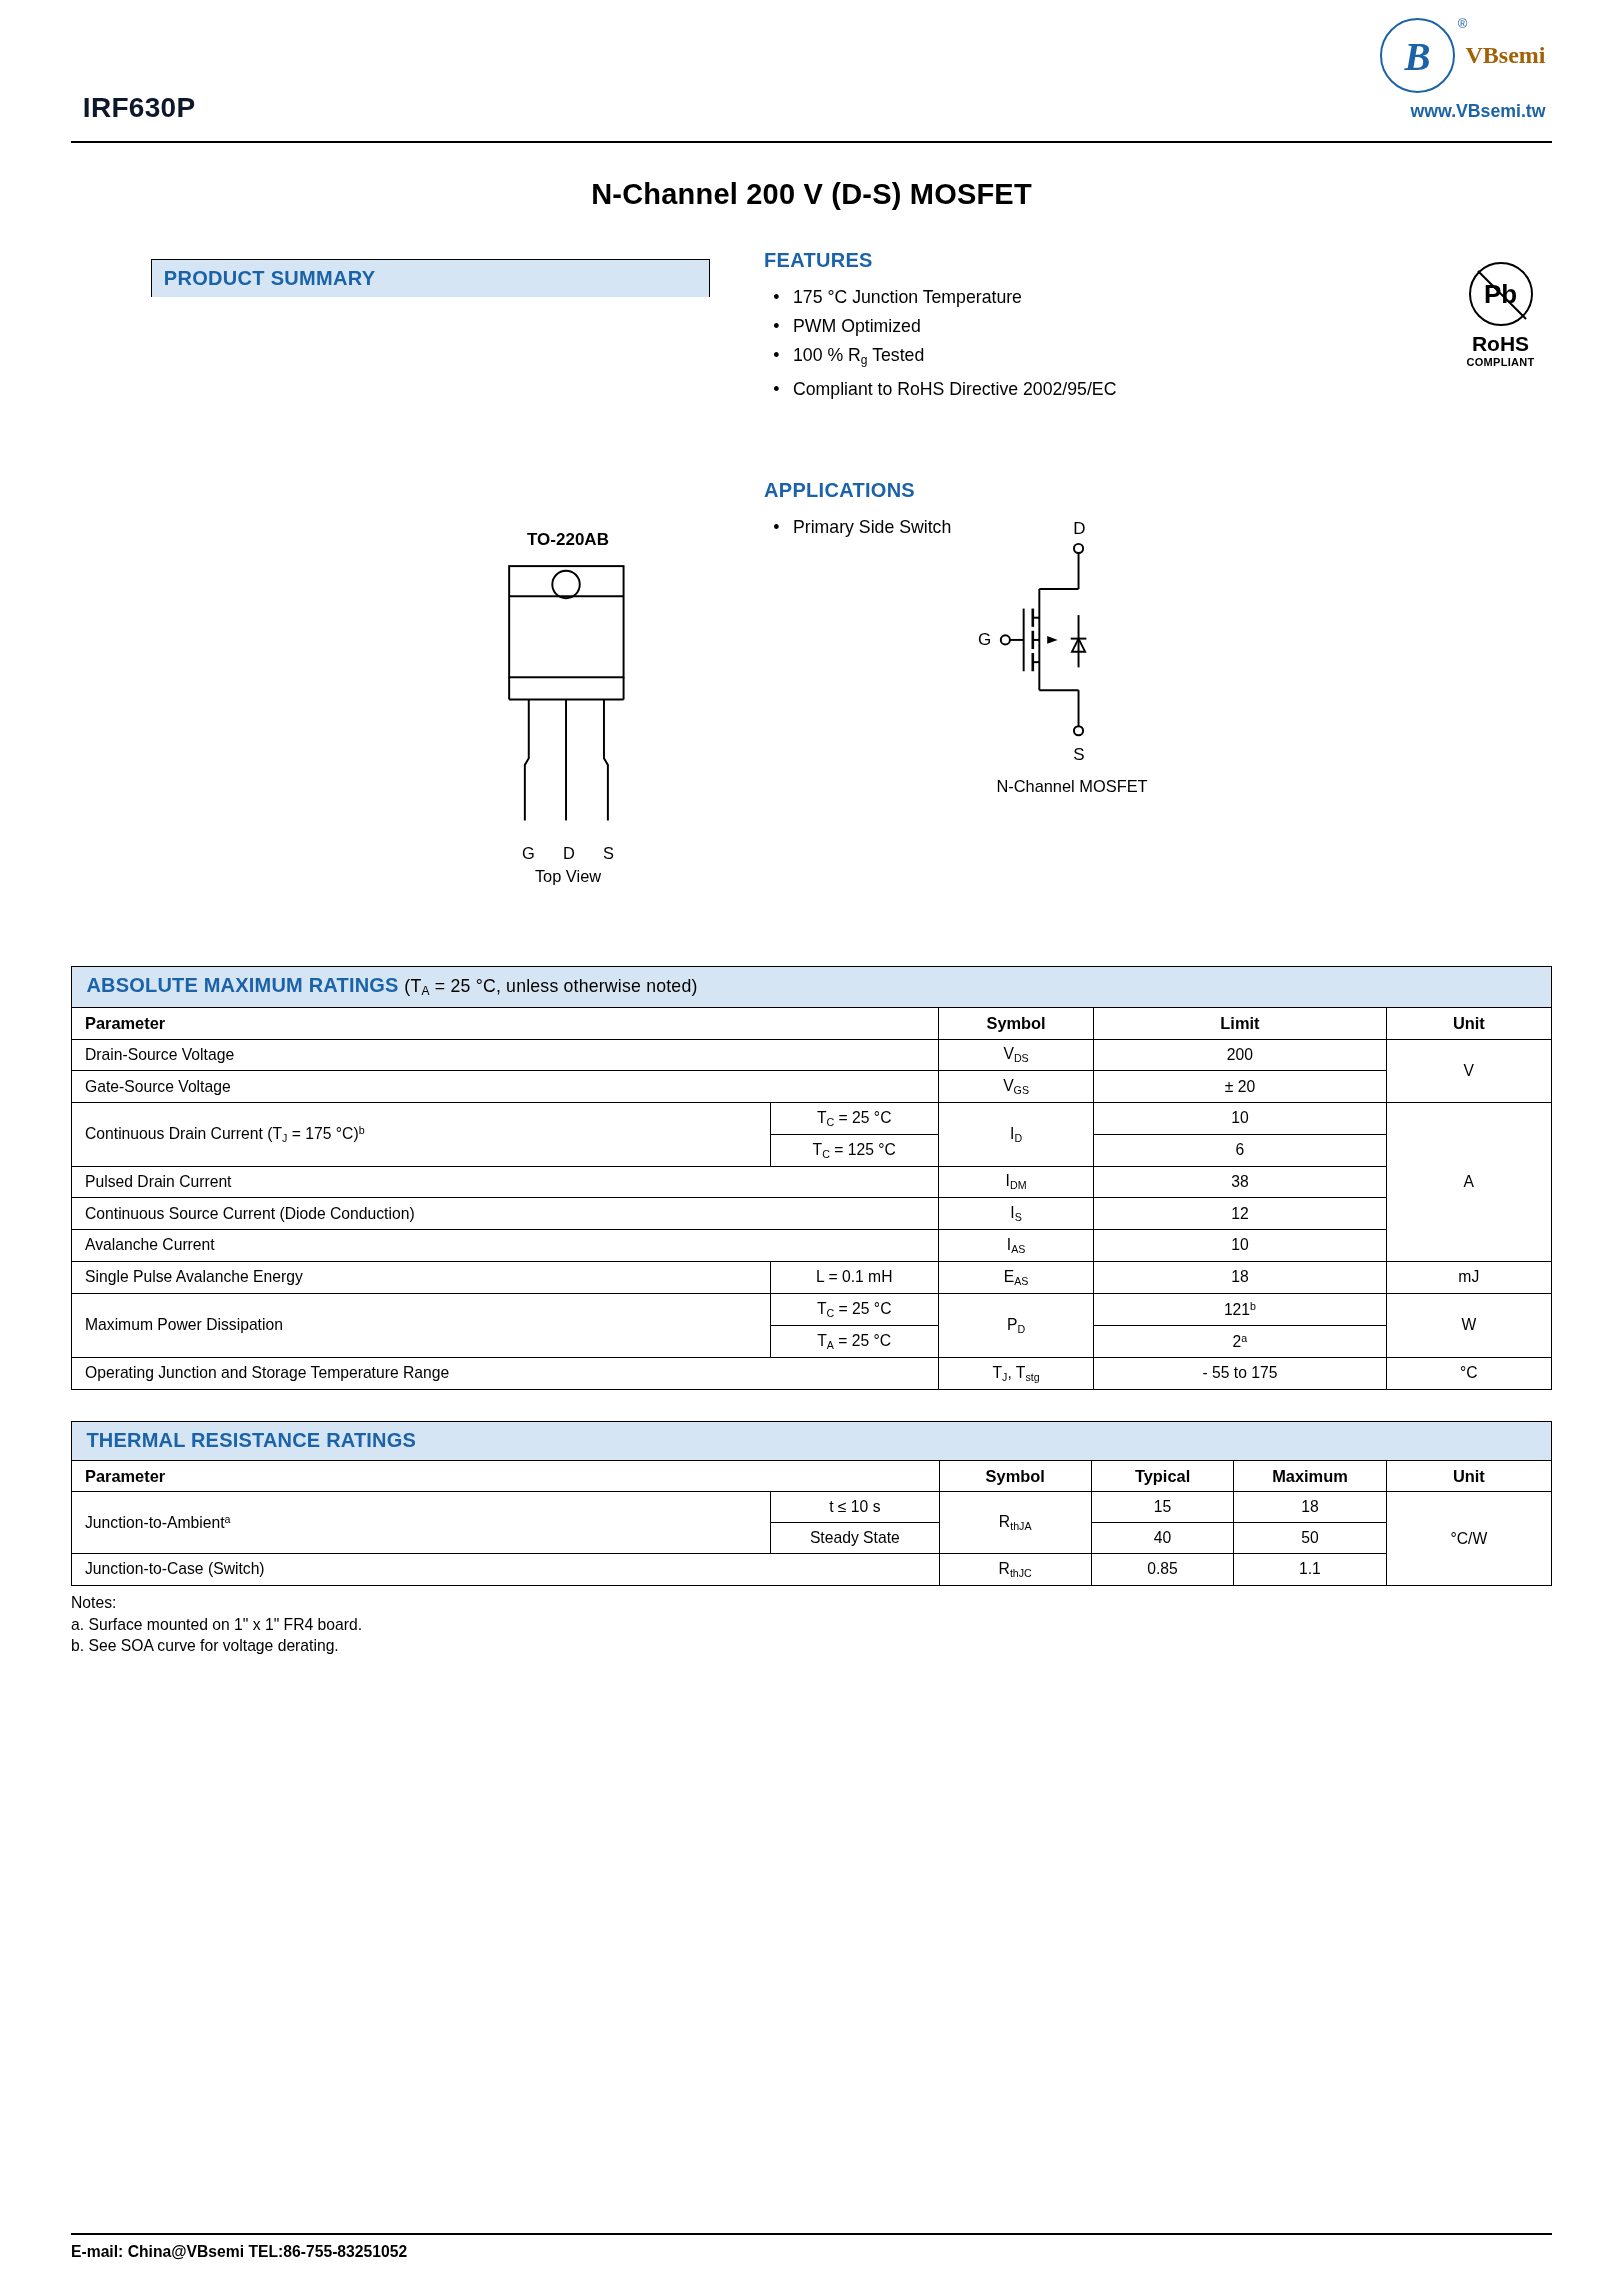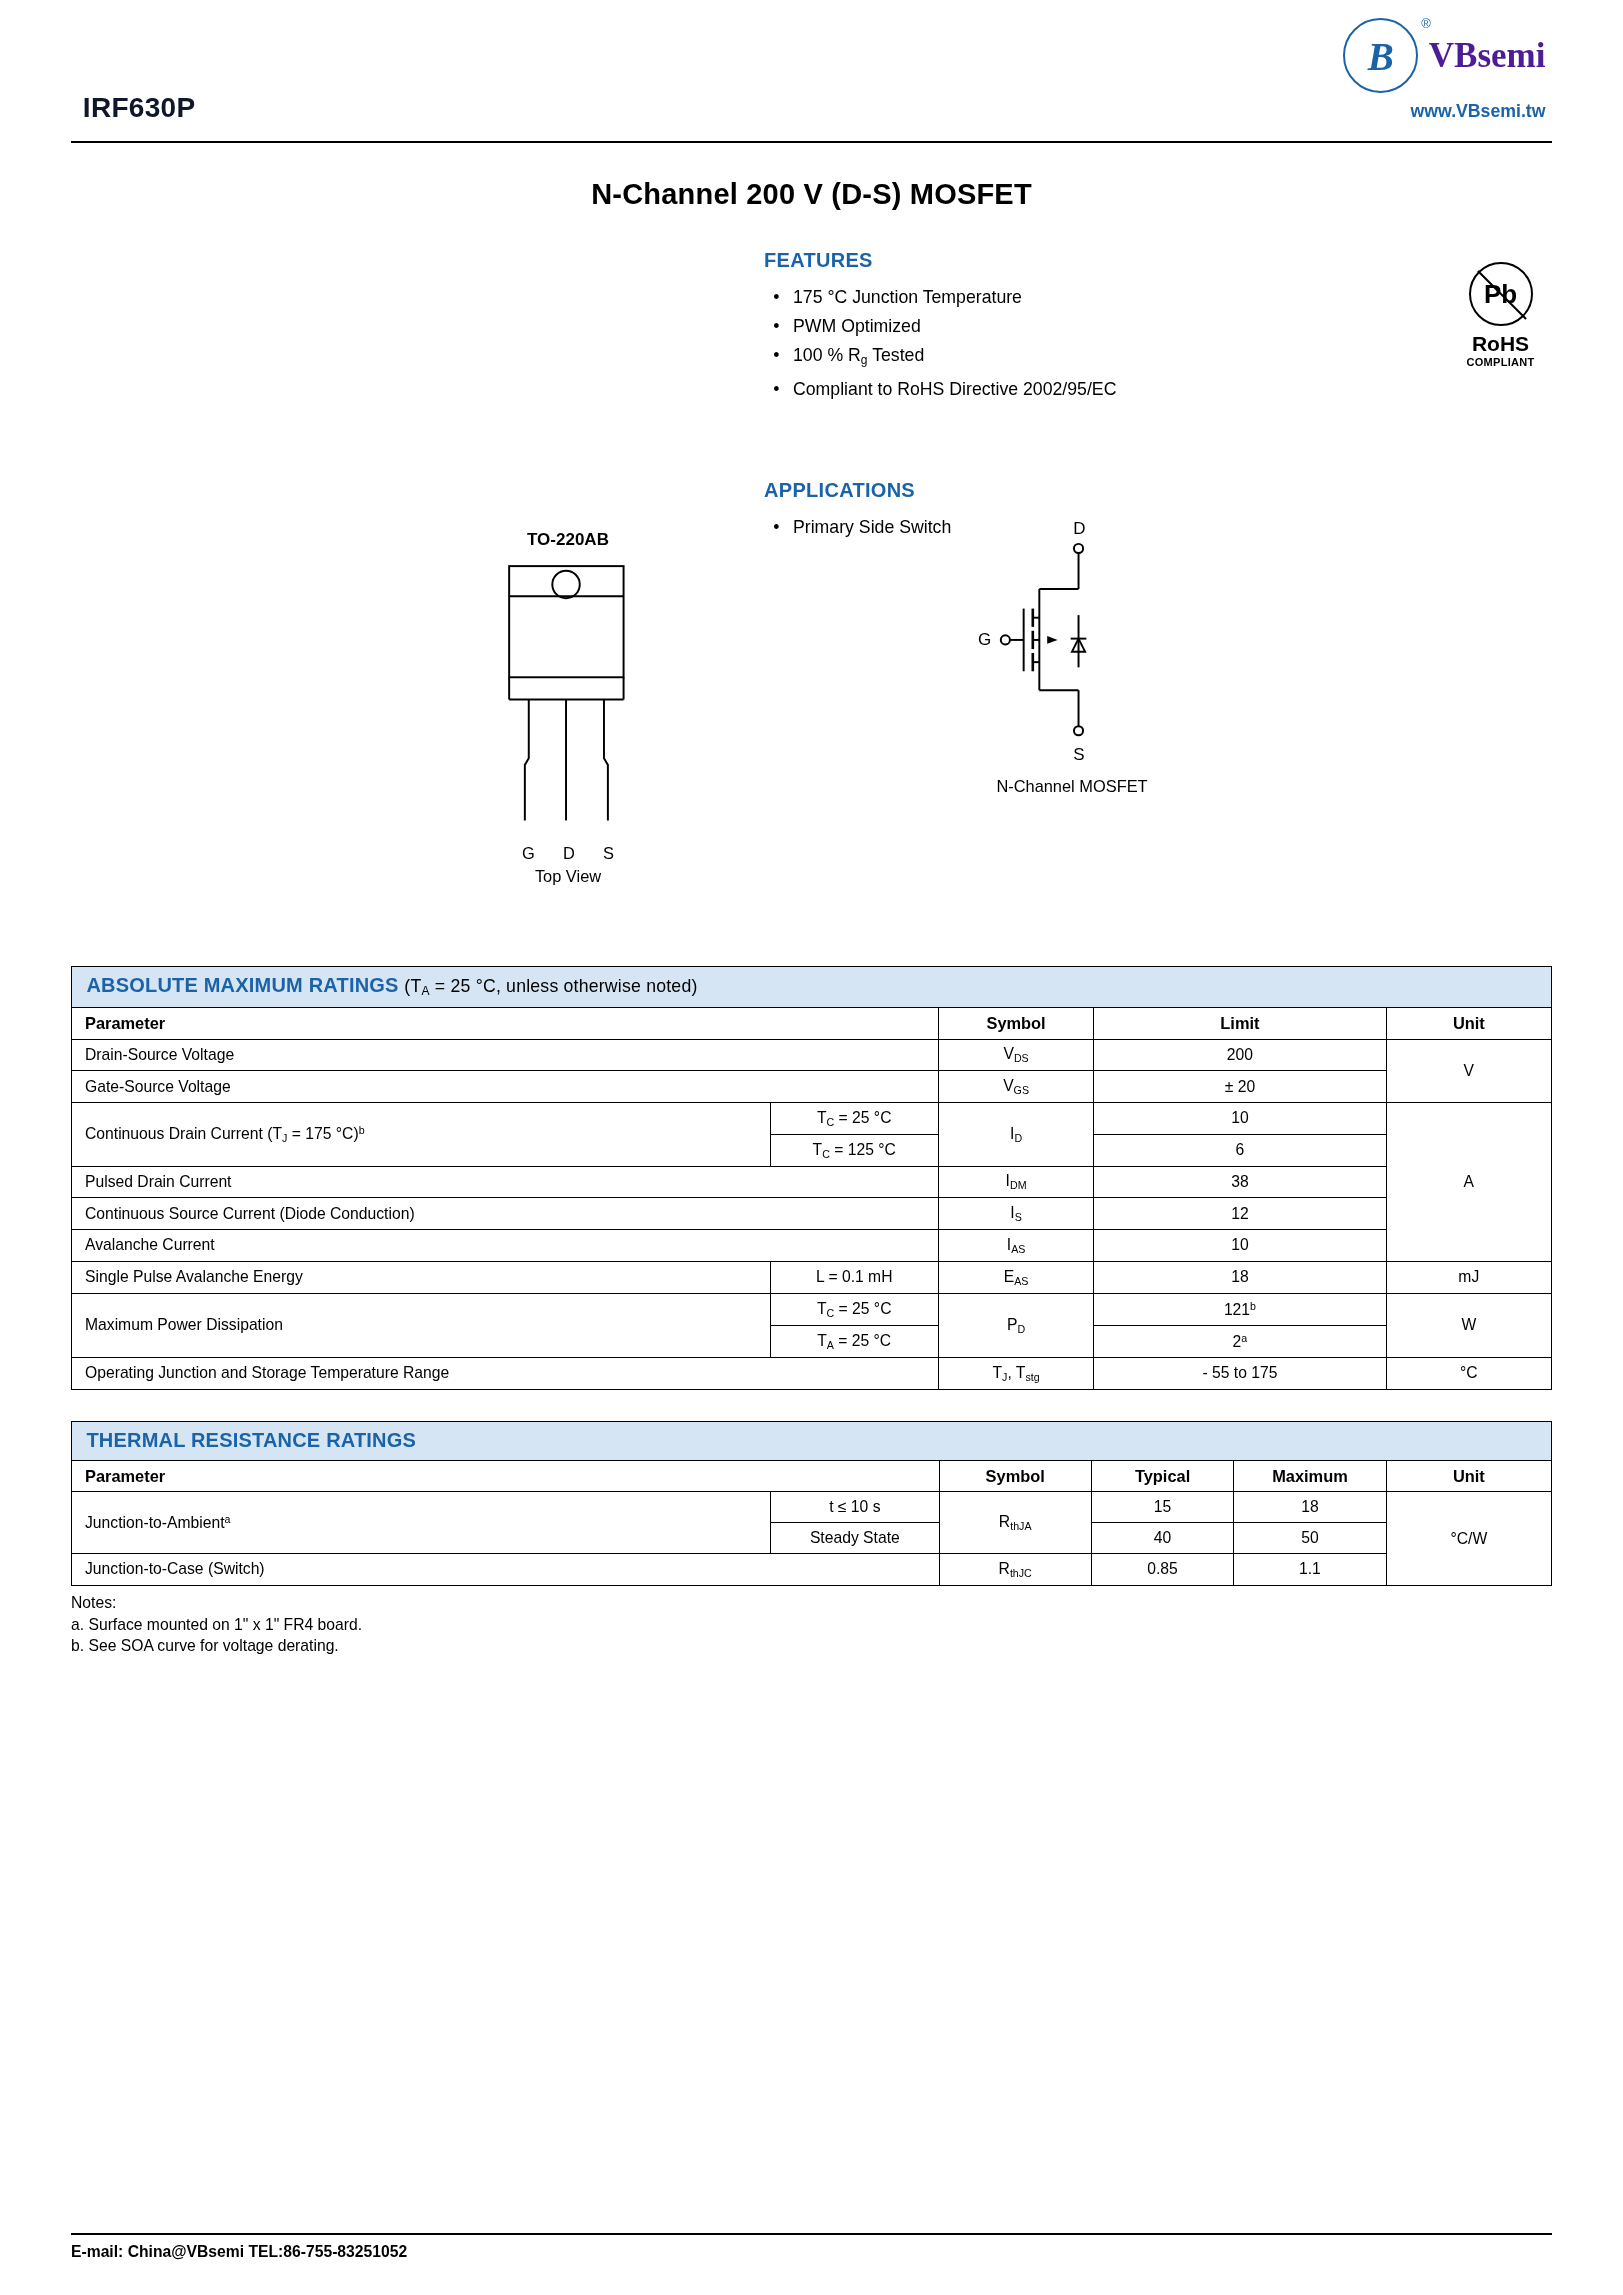--- a/index.html
+++ b/index.html
@@ -71,22 +71,22 @@
   .logo-reg {
     position: absolute;
     right: -14.4px;
     top: -3.9px;
     font-size: 13px;
     color: #1b63a8;
   }
   .logo-name {
     font-family: "Liberation Serif", serif;
     font-weight: bold;
-    font-size: 35px;
-    color: #4c1d95;
+    font-size: 24px;
+    color: #a16207;
     letter-spacing: 0px;
   }
   .logo-url {
     margin-top: 7.9px;
     font-size: 17.7px;
     font-weight: bold;
     color: #1b63a8;
   }
   .header-rule {
     position: absolute;
@@ -352,20 +352,21 @@
     </div>
 
     <div class="header-rule"></div>
   </div>
 
   <div class="doc-title">N-Channel 200 V (D-S) MOSFET</div>
 
   <div class="upper">
 
     <div class="ps-wrap">
+      <div class="ps-title">PRODUCT SUMMARY</div>
     </div>
 
     <div class="features">
       <div class="sec-head">FEATURES</div>
       <ul class="bul">
         <li>175 °C Junction Temperature</li>
         <li>PWM Optimized</li>
         <li>100 % R<sub>g</sub> Tested</li>
         <li>Compliant to RoHS Directive 2002/95/EC</li>
       </ul>

